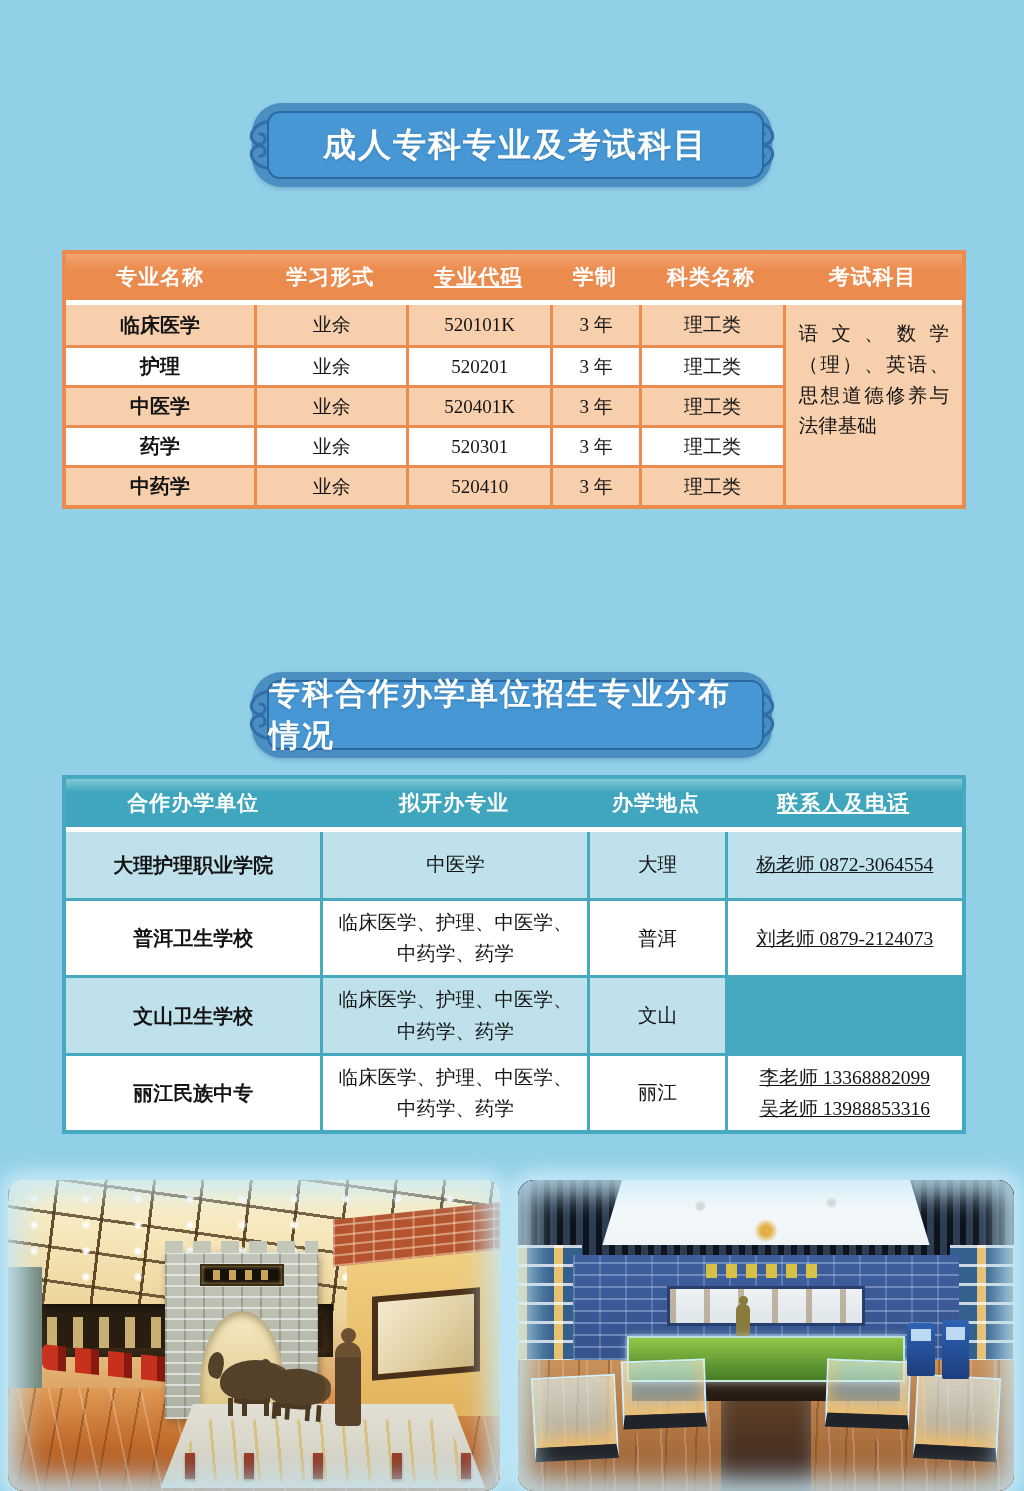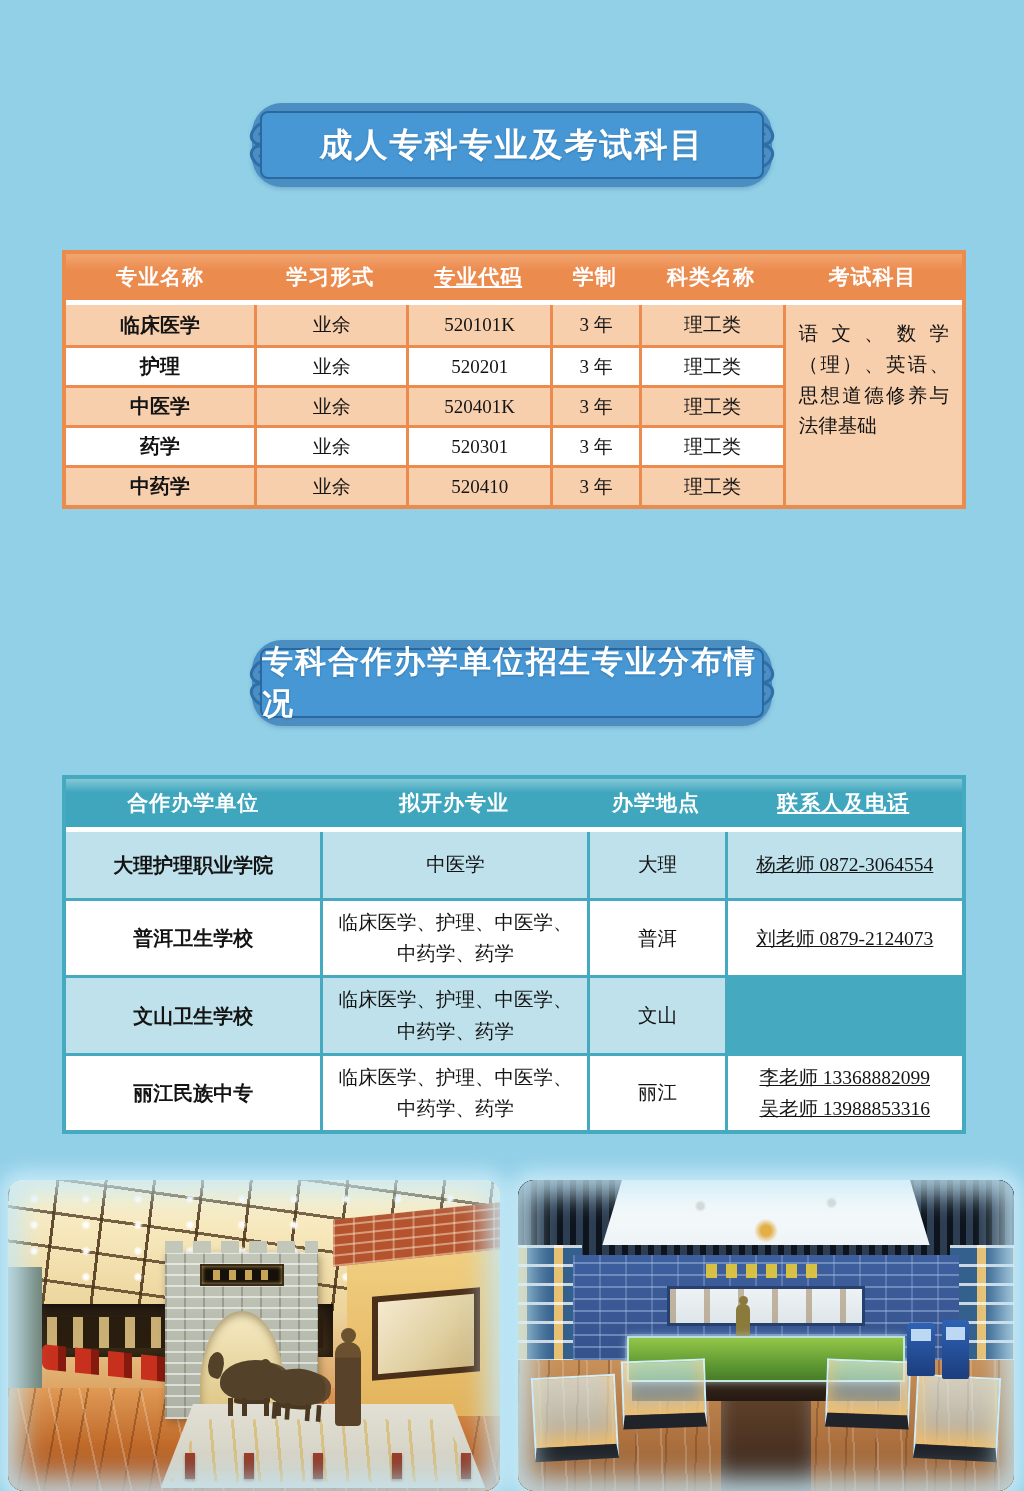--- a/index.html
+++ b/index.html
@@ -5,21 +5,21 @@
   * { margin:0; padding:0; box-sizing:border-box; }
   html,body { width:1024px; }
   body { font-family:"Liberation Sans", sans-serif; }
   .page { position:relative; width:1024px; height:1491px; background:#92d0e8; overflow:hidden; }
 
   
   .banner { position:absolute; left:252px; width:520px; height:84px; }
   .banner-outer { position:absolute; inset:0; background:#4a8ec2; border-radius:30px;
                   box-shadow:0 2px 4px rgba(30,80,130,.25); }
   .banner-inner { position:absolute; inset:8px; background:#4697d3; border:2px solid #2a68a2;
-                  border-radius:8px; display:flex; align-items:center; justify-content:center; }
+                  border-radius:13px; display:flex; align-items:center; justify-content:center;margin-left:7px; }
   .banner-title { color:#ffffff; font-size:33px; font-weight:bold; letter-spacing:2px;
                   font-family:"Liberation Serif","DejaVu Serif",serif; text-shadow:0 1px 2px rgba(30,80,130,.4); }
   .banner-orn { position:absolute; top:50%; width:44px; height:64px; transform:translateY(-50%); }
   .banner-orn.left { left:-16px; }
   .banner-orn.right { right:-16px; transform:translateY(-50%) scaleX(-1); }
 
   
   .t1 { position:absolute; left:62px; top:250px; width:904px; background:#ec8b4e;
         border:4px solid #ec8b4e; }
   .t1-header { display:flex; height:46px; background:linear-gradient(180deg,#f2a671 0%,#ec8b4e 35%); }
@@ -265,21 +265,21 @@
           <div class="c v2">业余</div>
           <div class="c v3">520410</div>
           <div class="c v4">3 年</div>
           <div class="c v5">理工类</div>
         </div>
       </div>
       <div class="t1-merged">语文、数学（理）、英语、思想道德修养与法律基础</div>
     </div>
   </div>
 
-  <div class="banner" style="top:640px; height:86px;text-decoration:underline;">
+  <div class="banner" style="top:672px; height:86px;text-decoration:underline;">
     <div class="banner-outer"></div>
     <svg class="banner-orn left" viewBox="0 0 44 64">
       <path d="M36 8 C14 10 10 28 22 31 C31 33 31 20 24 21" fill="none" stroke="#2f6ea8" stroke-width="3" stroke-linecap="round"></path>
       <path d="M36 56 C14 54 10 36 22 33 C31 31 31 44 24 43" fill="none" stroke="#2f6ea8" stroke-width="3" stroke-linecap="round"></path>
     </svg>
     <svg class="banner-orn right" viewBox="0 0 44 64">
       <path d="M36 8 C14 10 10 28 22 31 C31 33 31 20 24 21" fill="none" stroke="#2f6ea8" stroke-width="3" stroke-linecap="round"></path>
       <path d="M36 56 C14 54 10 36 22 33 C31 31 31 44 24 43" fill="none" stroke="#2f6ea8" stroke-width="3" stroke-linecap="round"></path>
     </svg>
     <div class="banner-inner">

